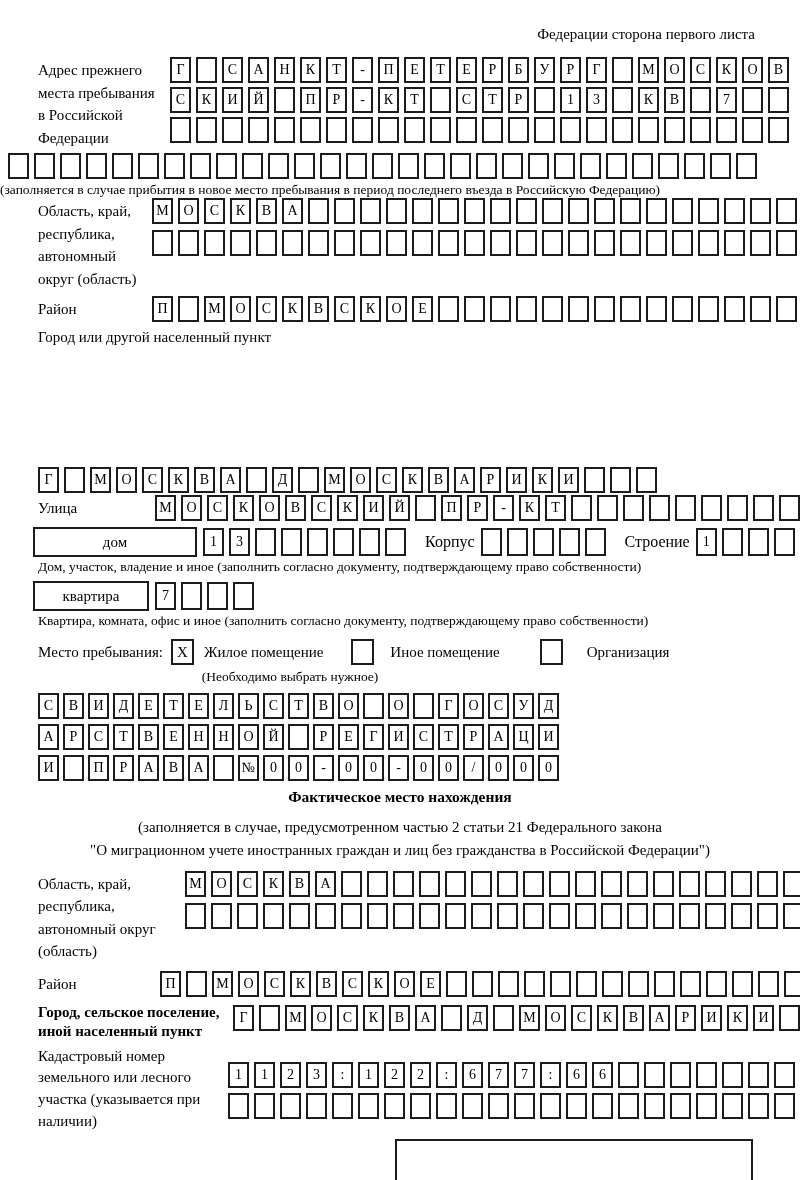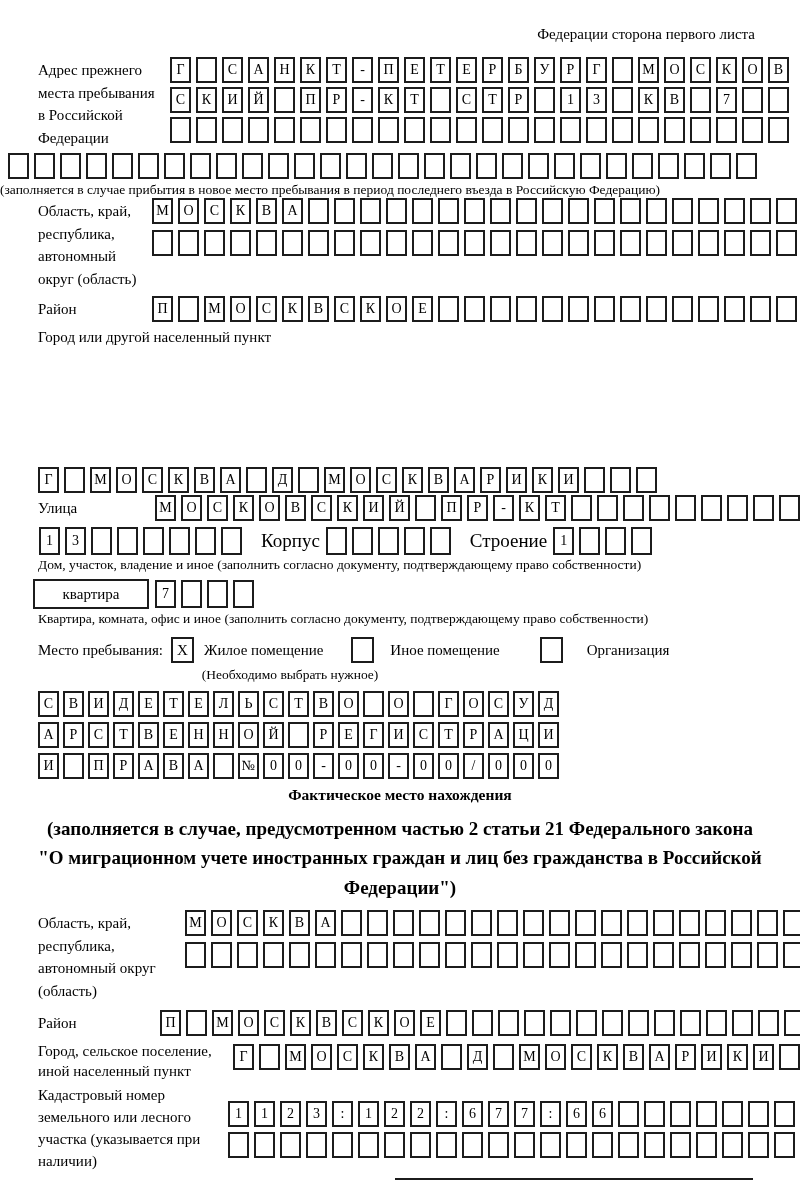--- a/index.html
+++ b/index.html
@@ -28,33 +28,33 @@
   .caption-left { font-size:13.5px; margin-left:38px; margin-top:2px; }
   .sec-title { text-align:center; font-weight:bold; font-size:16px; margin:6px 0 6px 0; }
   .sub-title { text-align:center; font-weight:bold; font-size:15.5px; margin:10px 0 10px 0; }
 
   .wide-box {
     border:2px solid #1c1c1c; height:30px; display:flex;
     align-items:center; justify-content:center; font-size:15px; flex:0 0 auto;
   }
   .inline-row { display:flex; align-items:center; margin-left:33px; margin-top:6px; }
   .inline-row .box { height:28px; line-height:24px; }
-  .mini-label { font-size:19px; margin:0 6px 0 14px; }
+  .mini-label { font-size:16px; margin:0 6px 0 14px; }
 
   .check-row { display:flex; align-items:center; margin-left:38px; margin-top:10px; }
   .checkbox {
     width:23px; height:26px; border:2px solid #1c1c1c; text-align:center;
     line-height:22px; font-size:15px; flex:0 0 auto;
   }
   .opt-label { font-size:15px; }
 
   .doc-row { margin-left:38px; margin-top:8px; }
   .doc-label { flex:0 0 222px; }
 
-  .law-note { text-align:center; font-size:19px; line-height:1.55;font-weight:bold; }
+  .law-note { text-align:center; font-size:15px; line-height:1.55; }
 
   .stamp-box {
     margin-left:395px; margin-top:6px; width:358px; height:177px;
     border:2px solid #1c1c1c;
   }
 </style>
 </head>
 <body>
 
 <div>
@@ -324,20 +324,21 @@
         <span class="box"></span>
         <span class="box"></span>
         <span class="box"></span>
         <span class="box"></span>
         <span class="box"></span>
         <span class="box"></span>
       </div>
   </div>
 
   <div class="inline-row">
+    <div class="wide-box" style="width:164px;">дом</div>
     <span style="width:6px;"></span>
     <div class="box-row">
         <span class="box">1</span>
         <span class="box">3</span>
         <span class="box"></span>
         <span class="box"></span>
         <span class="box"></span>
         <span class="box"></span>
         <span class="box"></span>
         <span class="box"></span>
@@ -550,21 +551,21 @@
         <span class="box"></span>
         <span class="box"></span>
         <span class="box"></span>
         <span class="box"></span>
         <span class="box"></span>
         <span class="box"></span>
       </div>
   </div>
 
   <div class="frow" style="margin-top:4px;">
-    <div class="flabel" style="flex-basis:195px; padding-right:8px; line-height:1.3;">Город, сельское поселение, иной населенный пункт</div>
+    <div class="flabel" style="flex-basis:195px; padding-right:8px; line-height:1.3;font-weight:bold;">Город, сельское поселение, иной населенный пункт</div>
     <div class="box-row" style="padding-top:4px;">
         <span class="box">Г</span>
         <span class="box"></span>
         <span class="box">М</span>
         <span class="box">О</span>
         <span class="box">С</span>
         <span class="box">К</span>
         <span class="box">В</span>
         <span class="box">А</span>
         <span class="box"></span>

